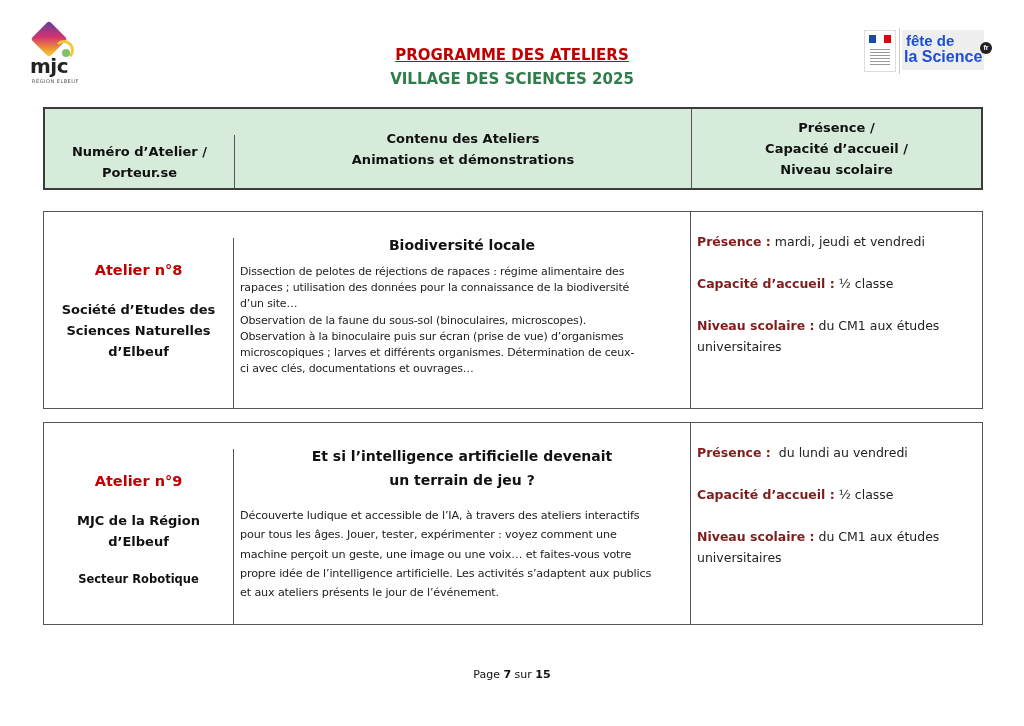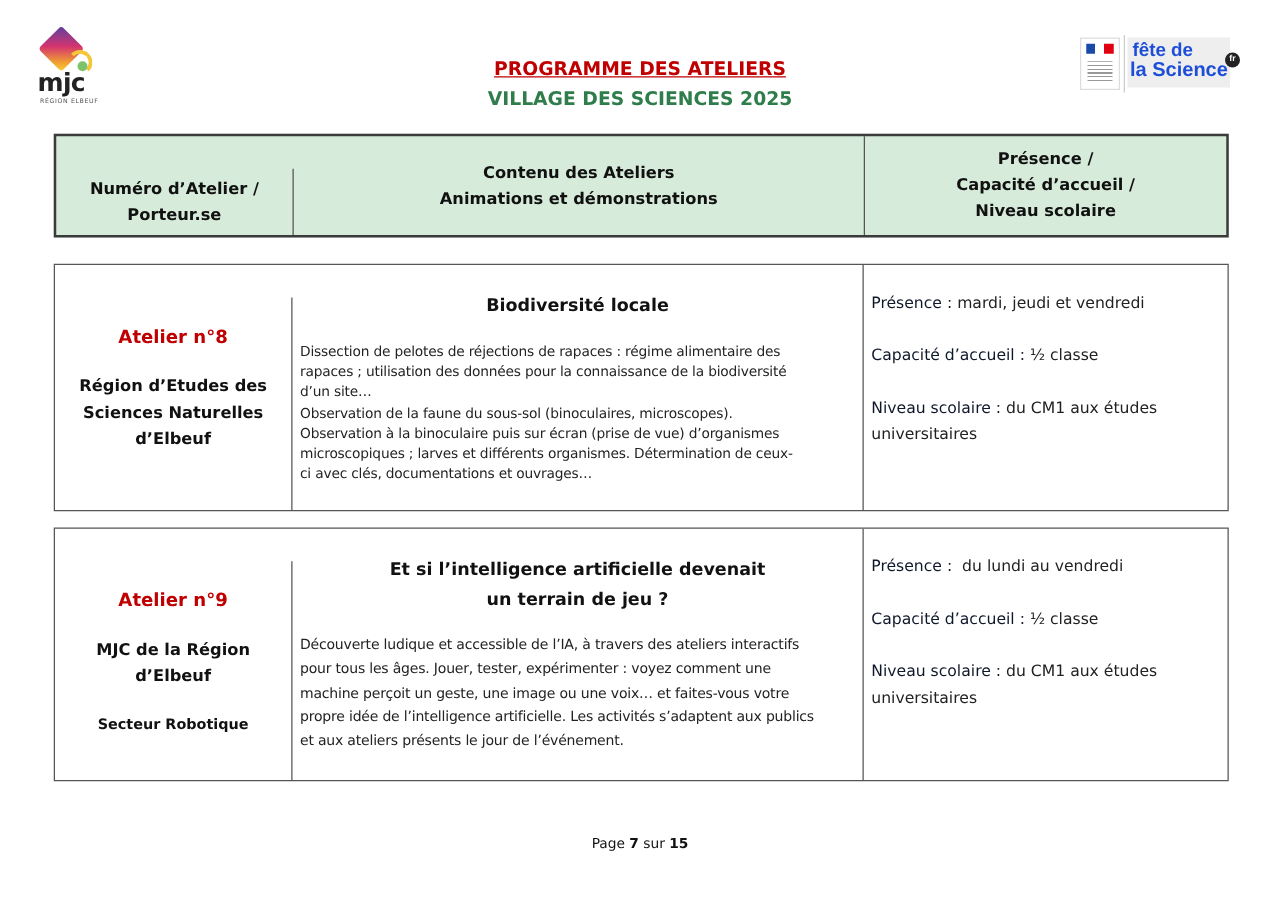--- a/index.html
+++ b/index.html
@@ -56,24 +56,24 @@
   .porteur { font-family: "DejaVu Sans", sans-serif; font-weight: bold; font-size: 13px; line-height: 21px; margin-top: 21px; color: #111; }
   .secteur { font-family: "DejaVu Sans", sans-serif; font-weight: bold; font-size: 11.5px; margin-top: 20px; color: #111; }
 
   .row-tbl .c2 { padding: 0 6px; }
   .activity-title { font-family: "DejaVu Sans", sans-serif; font-weight: bold; font-size: 14px; text-align: center;
     line-height: 24px; margin-top: 21px; color: #111; }
   .activity-desc { font-family: "DejaVu Sans", sans-serif; font-size: 11px; line-height: 16.2px; color: #222; letter-spacing: -0.15px; }
 
   .row-tbl .c3 { padding: 19px 0 0 6px; font-family: "DejaVu Sans", sans-serif; font-size: 12.5px; line-height: 21px; color: #222; }
   .info-line { margin-bottom: 21px; }
-  .info-line b { font-weight: normal; color: #0f172a; }
+  .info-line b { font-weight: bold; color: #7f1d1d; }
 
   .row8 { top: 211px; height: 198px; }
-  .row8 .activity-desc { margin-top: 17px; }
+  .row8 .activity-desc { margin-top: 7px; }
   .row9 { top: 422px; height: 203px; }
   .row9 .activity-desc { margin-top: 14px; line-height: 19.3px; font-size: 11.2px; }
 
   .footer { position: absolute; top: 668px; left: 0; width: 1024px; text-align: center;
     font-family: "DejaVu Sans", sans-serif; font-size: 11px; color: #111; }
   .footer b { font-weight: bold; }
 </style>
 </head>
 <body>
 
@@ -122,21 +122,21 @@
       <div>Capacité d’accueil /</div>
       <div>Niveau scolaire</div>
     </div>
   </div>
 </div>
 
 <div class="tbl row-tbl row8">
   <div class="col c1">
     <div class="atelier-num">Atelier n°8</div>
     <div class="porteur">
-      <div>Région d’Etudes des</div>
+      <div>Société d’Etudes des</div>
       <div>Sciences Naturelles</div>
       <div>d’Elbeuf</div>
     </div>
   </div>
   <div class="col c2">
     <div class="activity-title">
       <div>Biodiversité locale</div>
     </div>
     <div class="activity-desc">
       <div>Dissection de pelotes de réjections de rapaces : régime alimentaire des</div>

